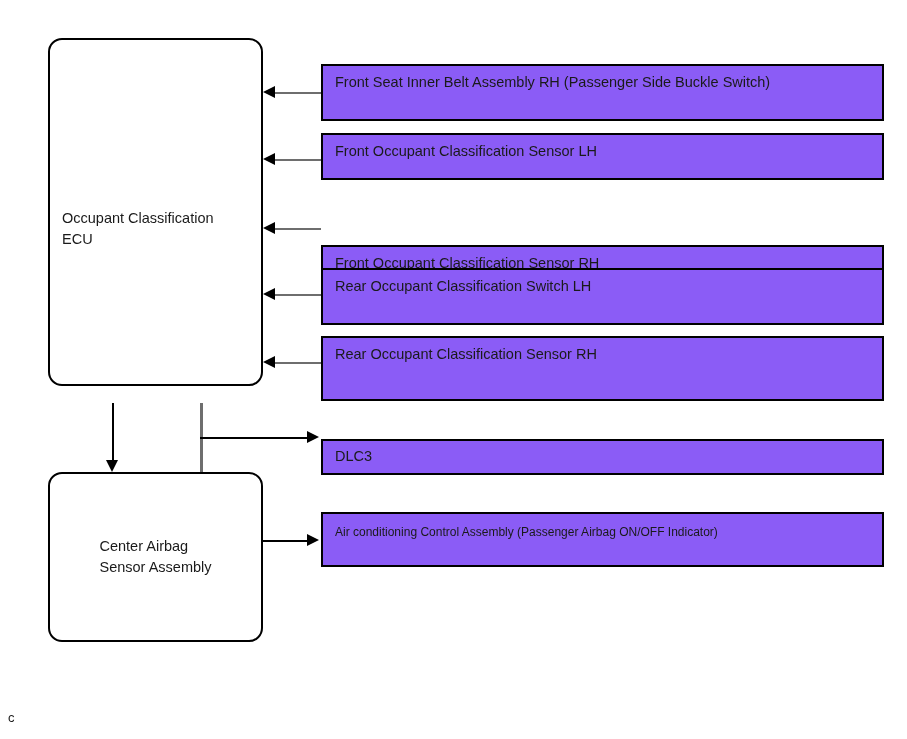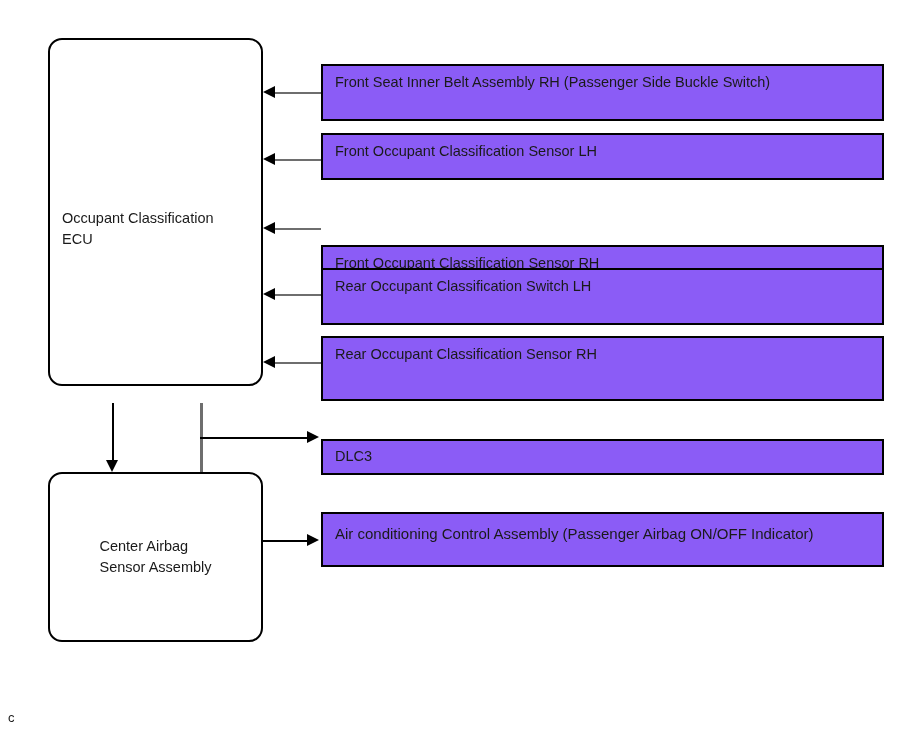--- a/index.html
+++ b/index.html
@@ -74,21 +74,21 @@
   }
   .comp-label {
     position: absolute;
     left: 12px;
     top: 8px;
     font-size: 14.5px;
     color: #1a1a1a;
     white-space: nowrap;
   }
   .comp-label.small {
-    font-size: 15px;
+    font-size: 12px;
     top: 11px;
   }
 
   
   .conn-h {
     position: absolute;
     height: 0;
     border-top-style: solid;
   }
   .conn-v {

